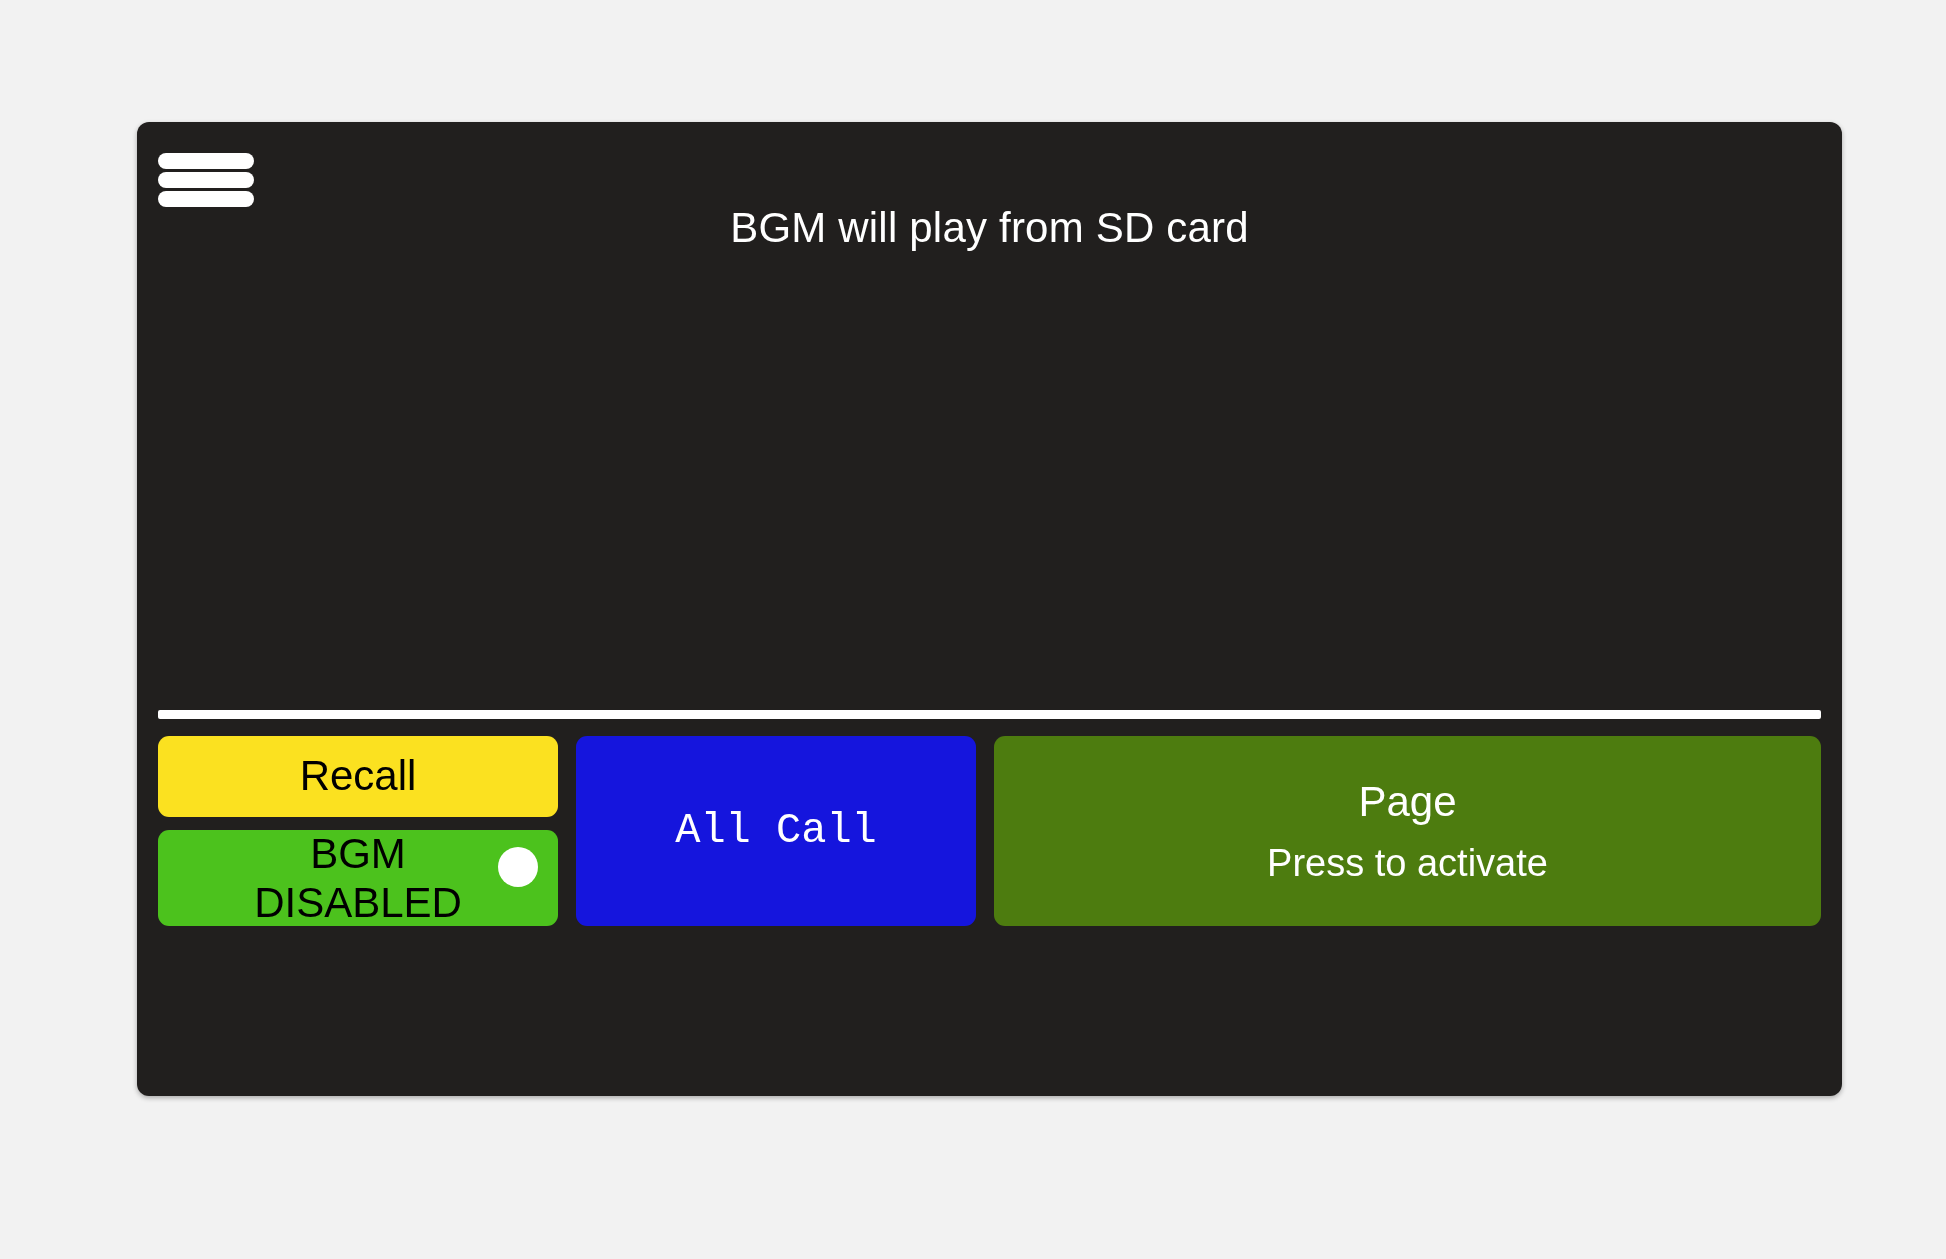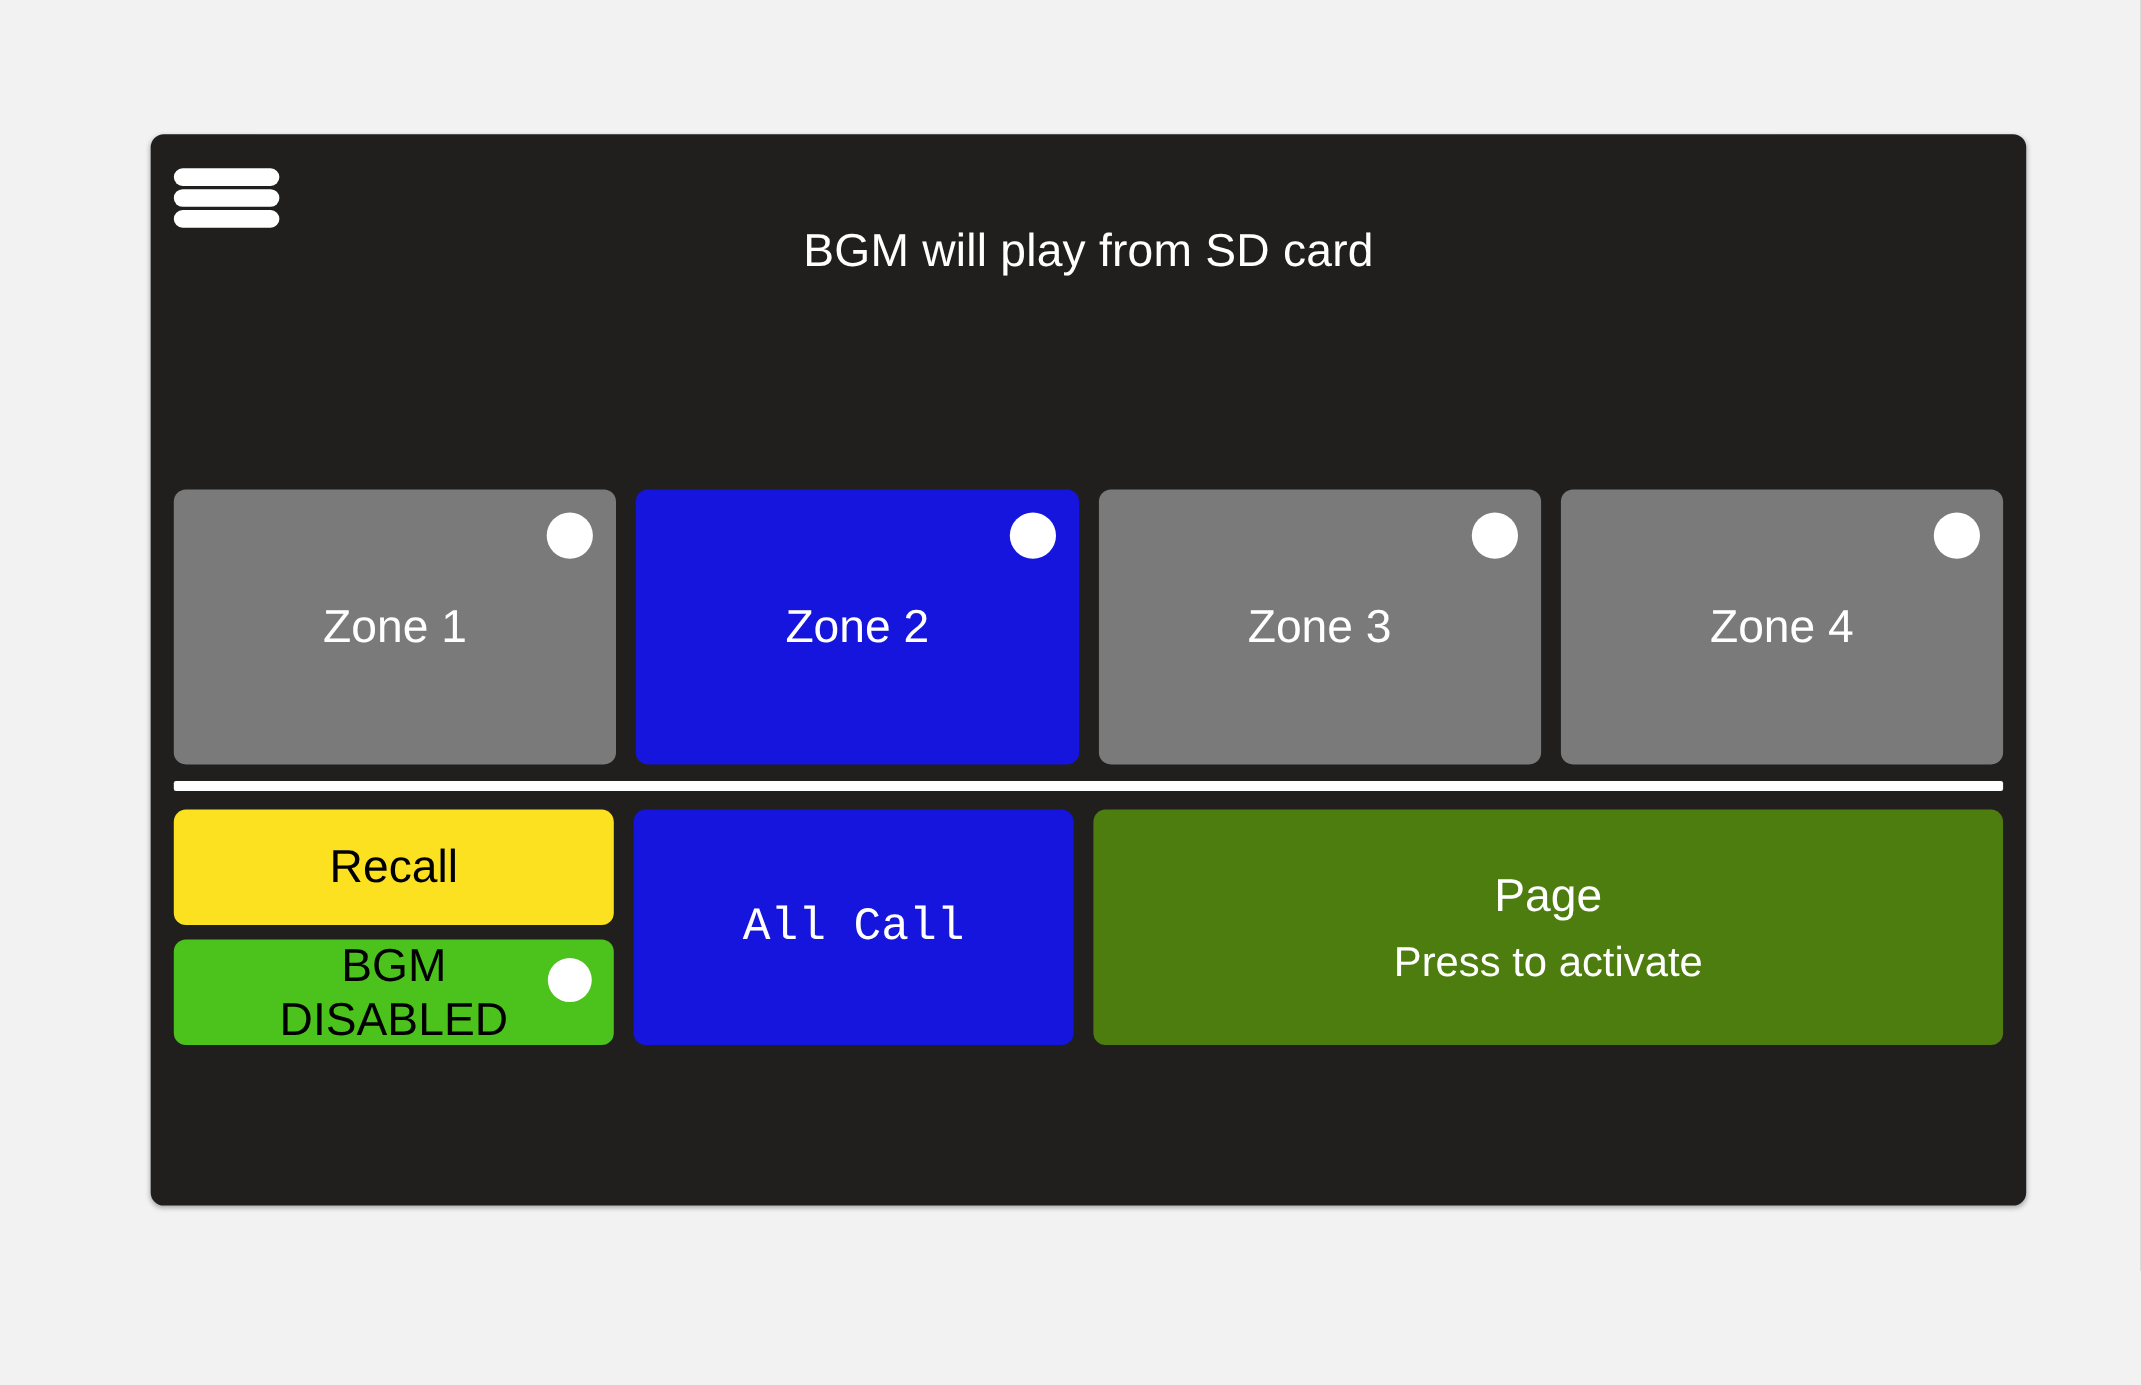--- a/index.html
+++ b/index.html
@@ -115,21 +115,21 @@
     background: #ffffff;
     border-radius: 2px;
   }
 
   
   .bottom-row {
     position: absolute;
     left: 21px;
     top: 614px;
     width: 1663px;
-    height: 214px;
+    height: 190px;
     display: flex;
     gap: 18px;
   }
 
   .stacked-col {
     width: 400px;
     display: flex;
     flex-direction: column;
     gap: 13px;
   }
@@ -228,43 +228,20 @@
   <div class="device-panel">
 
     <div class="menu-button">
       <span class="menu-bar"></span>
       <span class="menu-bar"></span>
       <span class="menu-bar"></span>
     </div>
 
     <div class="status-text">BGM will play from SD card</div>
 
-    <div class="zone-row">
-
-      <button class="zone-btn state-off">
-        <span class="led"></span>
-        <span class="zone-label">Zone 1</span>
-      </button>
-
-      <button class="zone-btn state-on">
-        <span class="led"></span>
-        <span class="zone-label">Zone 2</span>
-      </button>
-
-      <button class="zone-btn state-off">
-        <span class="led"></span>
-        <span class="zone-label">Zone 3</span>
-      </button>
-
-      <button class="zone-btn state-off">
-        <span class="led"></span>
-        <span class="zone-label">Zone 4</span>
-      </button>
-
-    </div>
 
     <div class="divider"></div>
 
     <div class="bottom-row">
 
       <div class="stacked-col">
         <button class="recall-btn">
           <span class="btn-label">Recall</span>
         </button>
 

